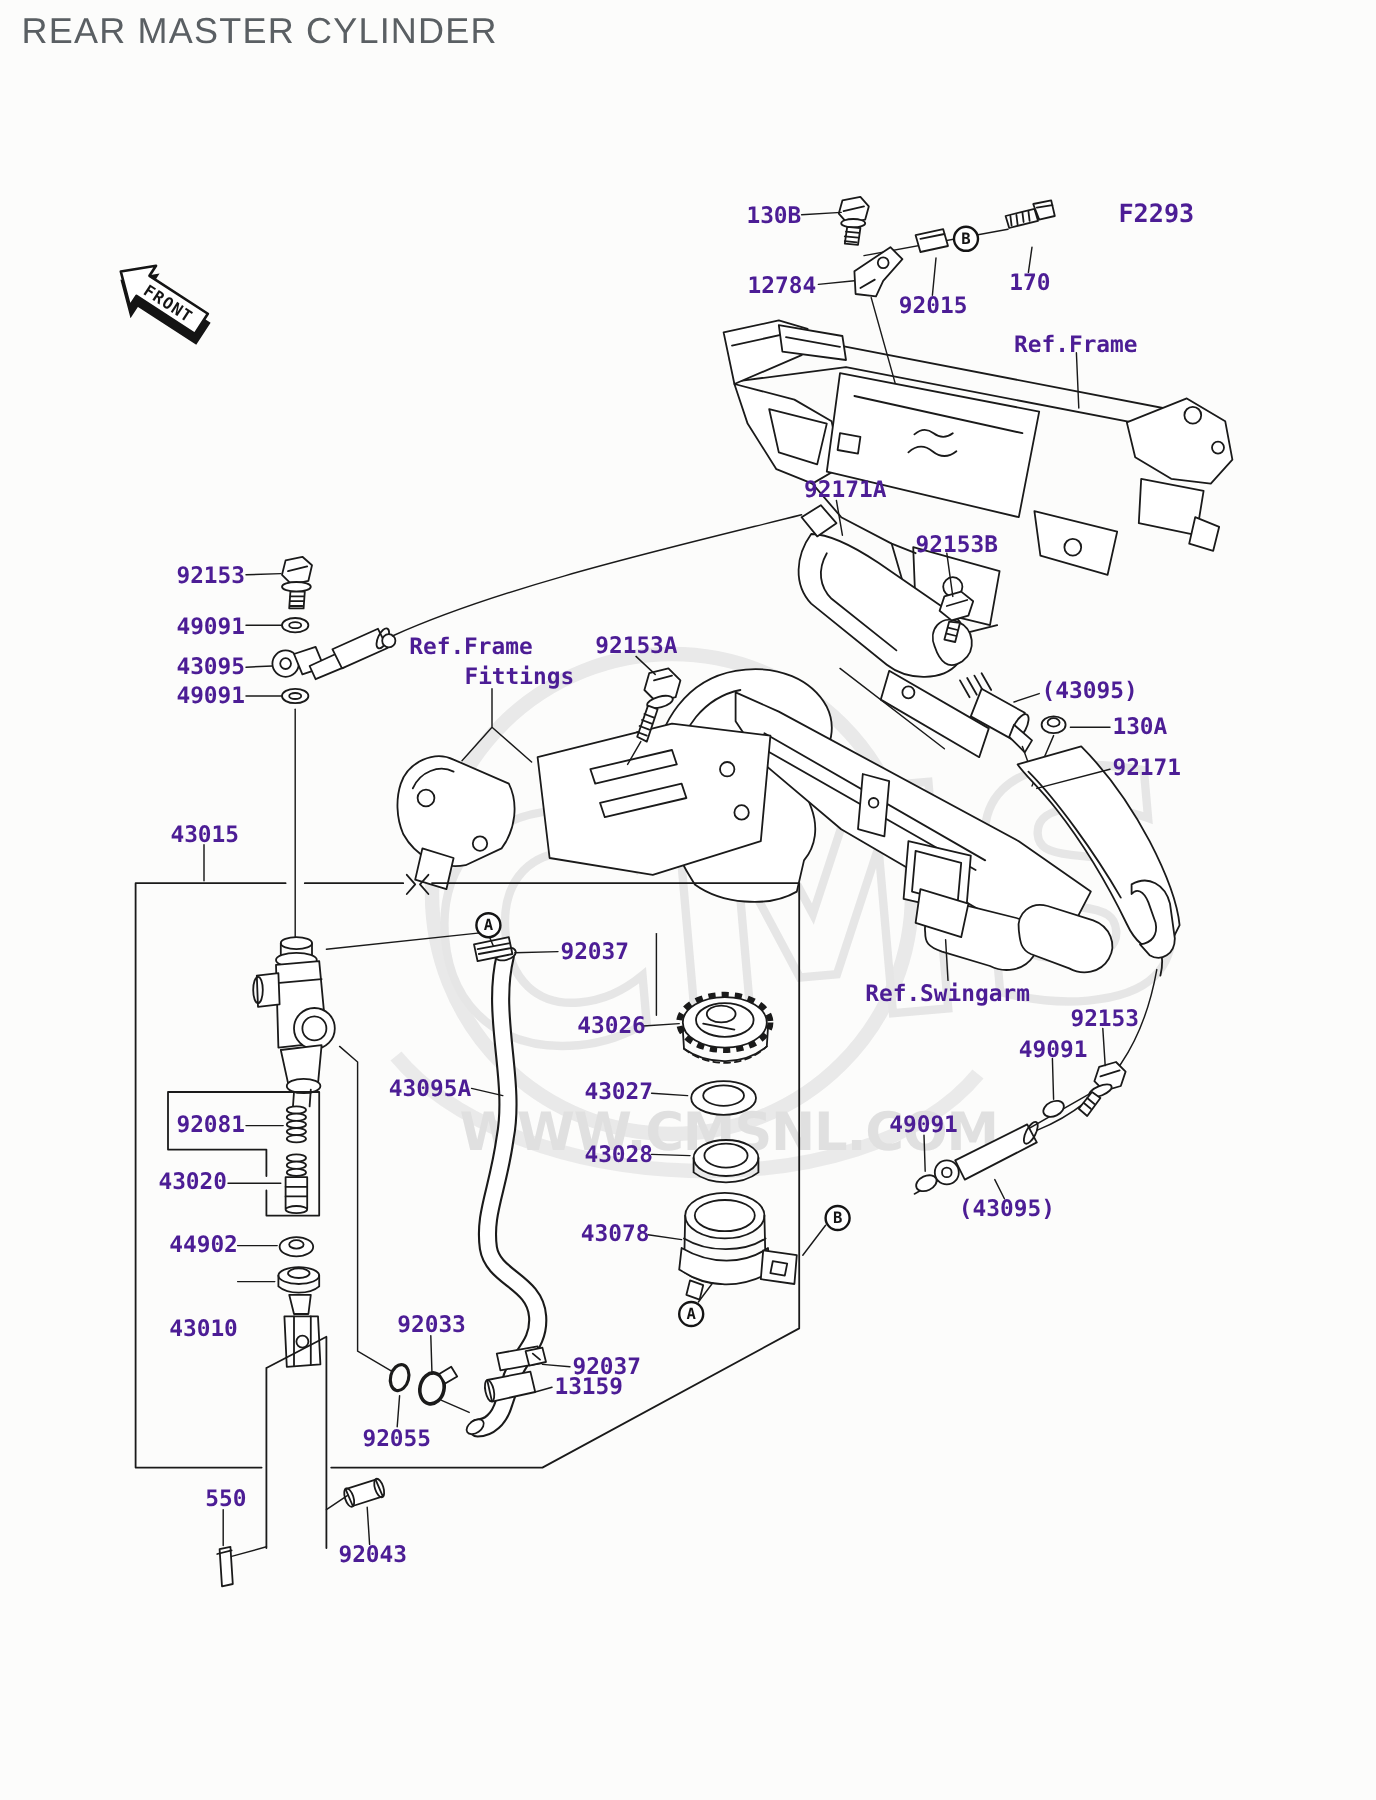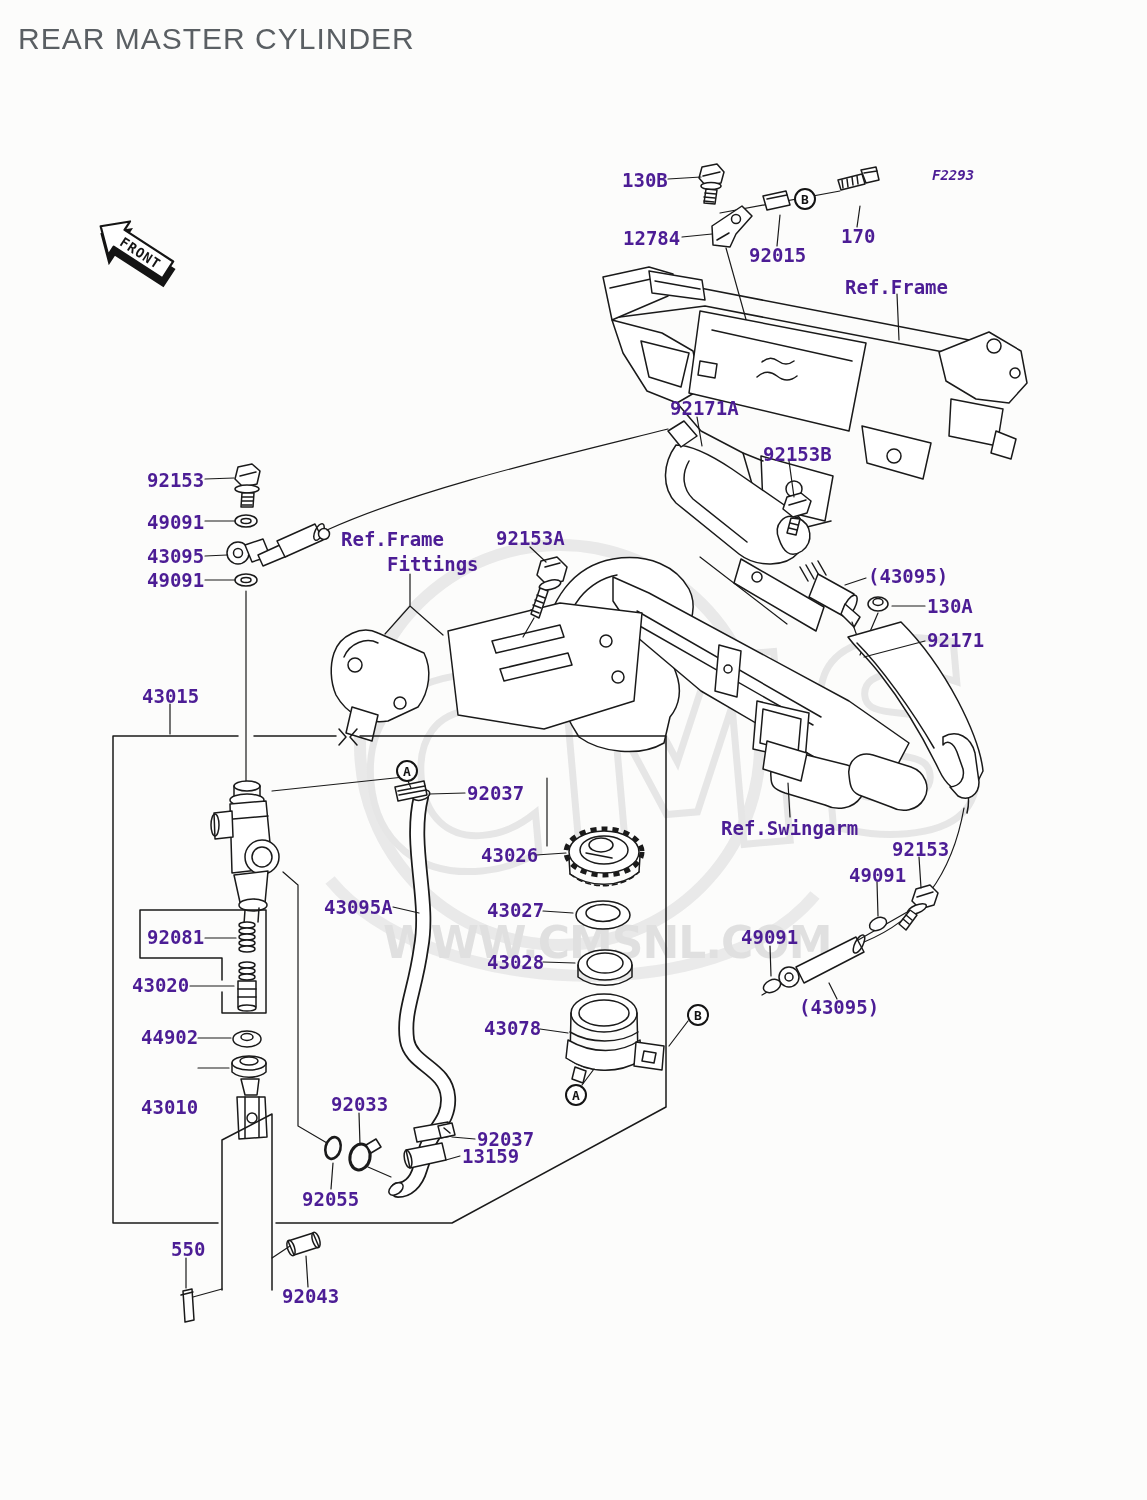--- a/index.html
+++ b/index.html
@@ -1,26 +1,26 @@
 <!DOCTYPE html>
 <html><head>
 <meta charset="utf-8">
 <style>
   html,body{margin:0;padding:0;background:#ffffff;}
   #canvas{position:relative;width:1147px;height:1500px;background:#fcfcfb;overflow:hidden;
           font-family:"DejaVu Sans Mono",monospace;}
   #art{position:absolute;left:0;top:0;}
   .lbl{position:absolute;font:bold 19px "DejaVu Sans Mono",monospace;color:#4c1d95;
        white-space:nowrap;line-height:1;letter-spacing:0px;}
-  .lbl.sm{font-size:14px;font-style:italic;}
+  .lbl.sm{font-size:21px;}
   .circ{position:absolute;width:22px;height:22px;border:2px solid #141414;border-radius:50%;
         background:#fff;font:bold 13px "DejaVu Sans Mono",monospace;color:#141414;
         display:flex;align-items:center;justify-content:center;box-sizing:border-box;}
   #title{position:absolute;left:18px;top:10px;font:30px "Liberation Sans",sans-serif;
-         color:#5a5f63;letter-spacing:1px;margin-top:12px;}
+         color:#5a5f63;letter-spacing:1px;}
   #footer{position:absolute;left:0;right:0;top:1448px;text-align:center;
           font:34px "Liberation Sans",sans-serif;color:#c31111;}
   svg .ln{fill:none;stroke:#1a1a1a;stroke-width:1.5;stroke-linecap:round;stroke-linejoin:round;}
   svg .wf{fill:#ffffff;stroke:#1a1a1a;stroke-width:1.5;stroke-linecap:round;stroke-linejoin:round;}
   svg .thin{fill:none;stroke:#1a1a1a;stroke-width:1.2;stroke-linecap:round;}
 </style>
 </head>
 <body>
 
 <div id="canvas">

